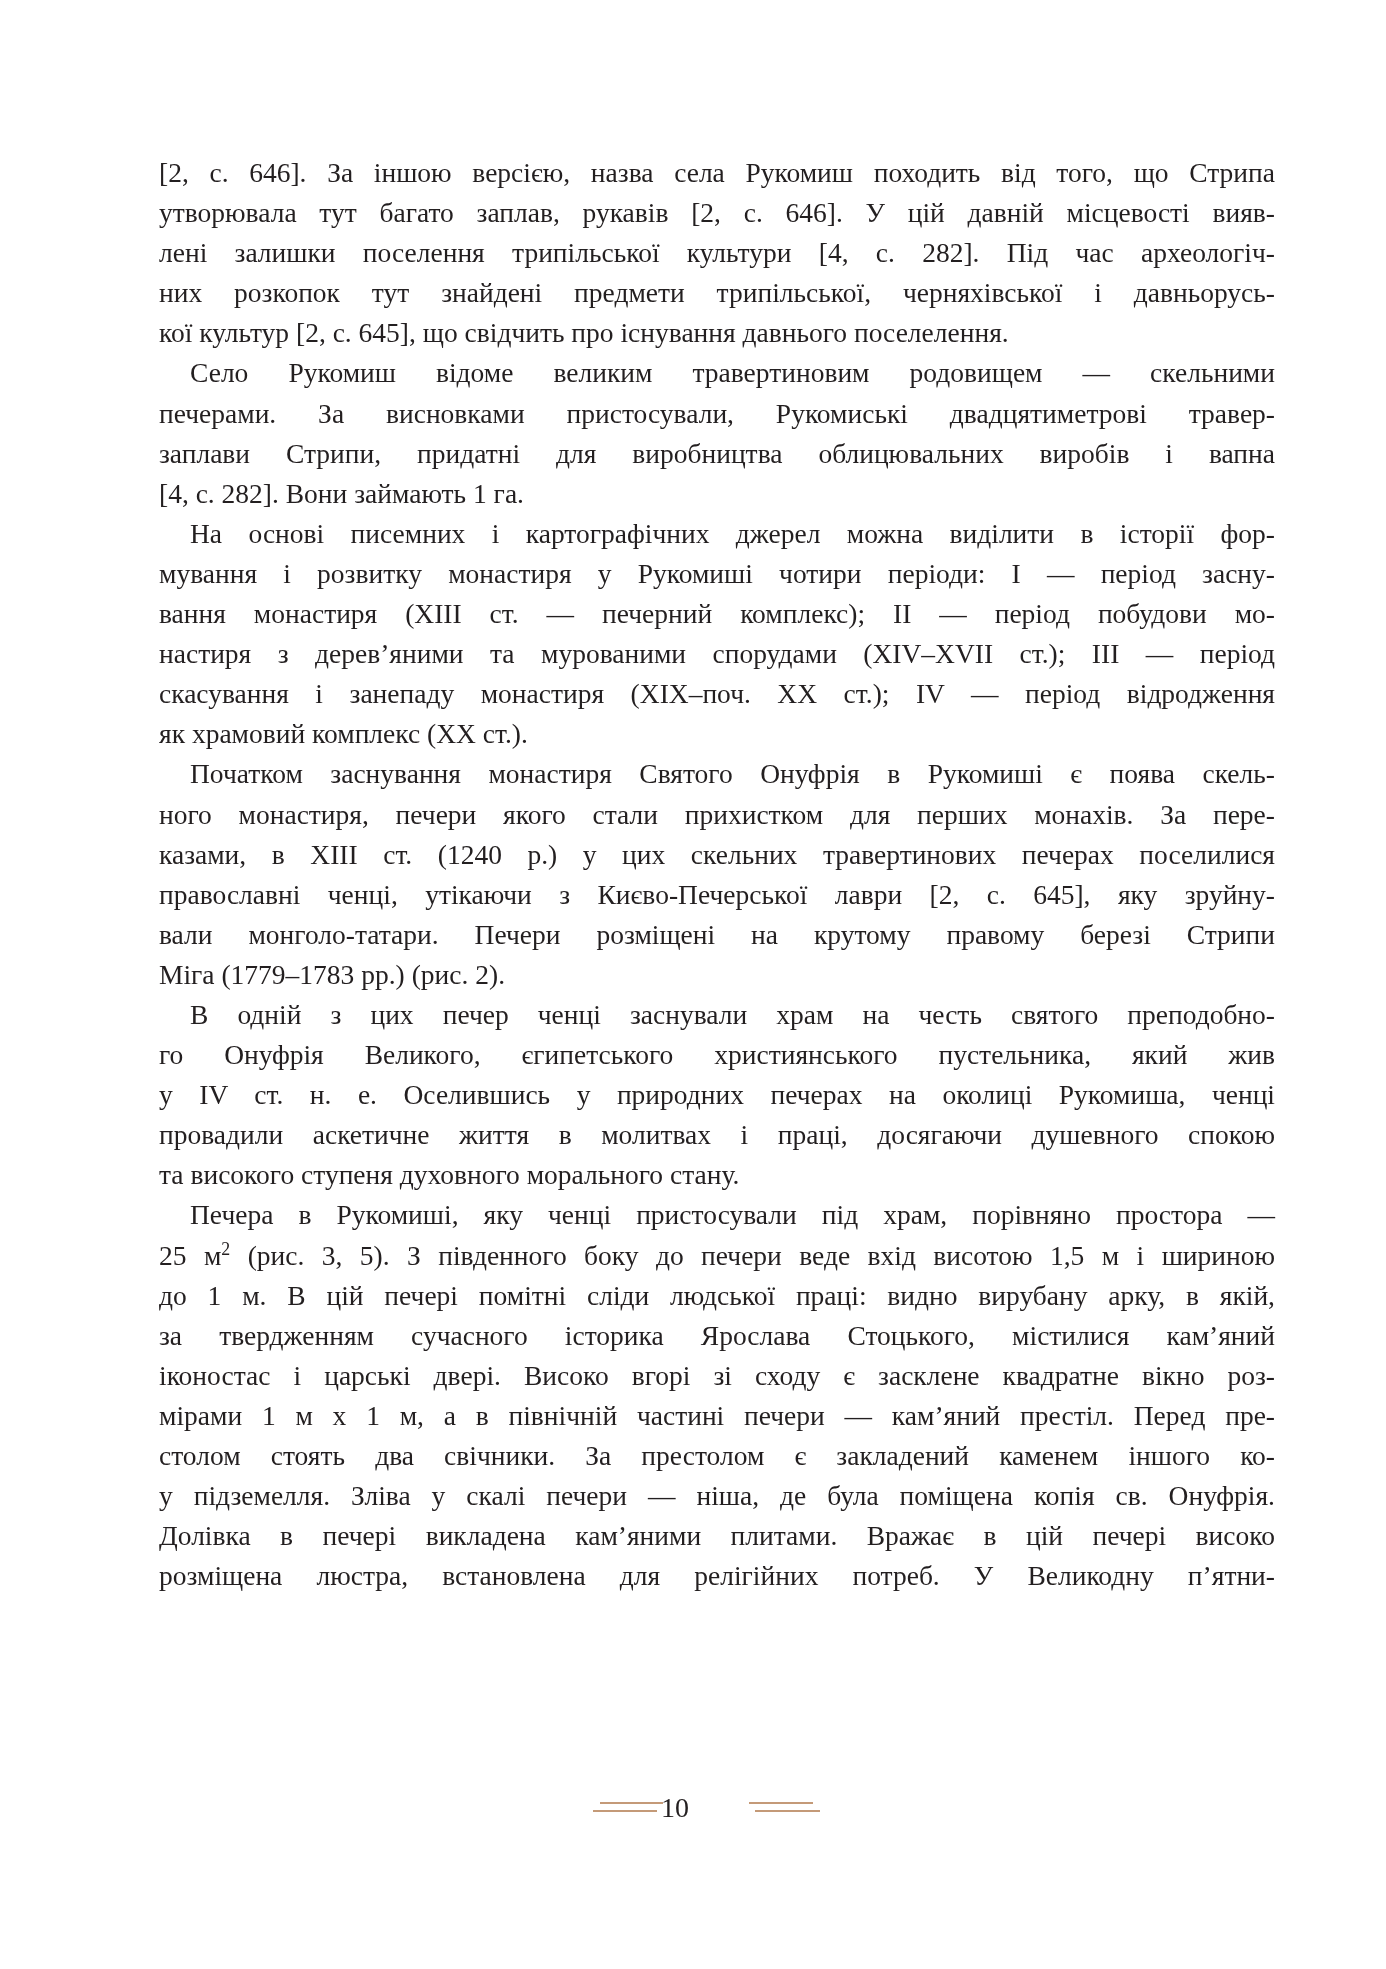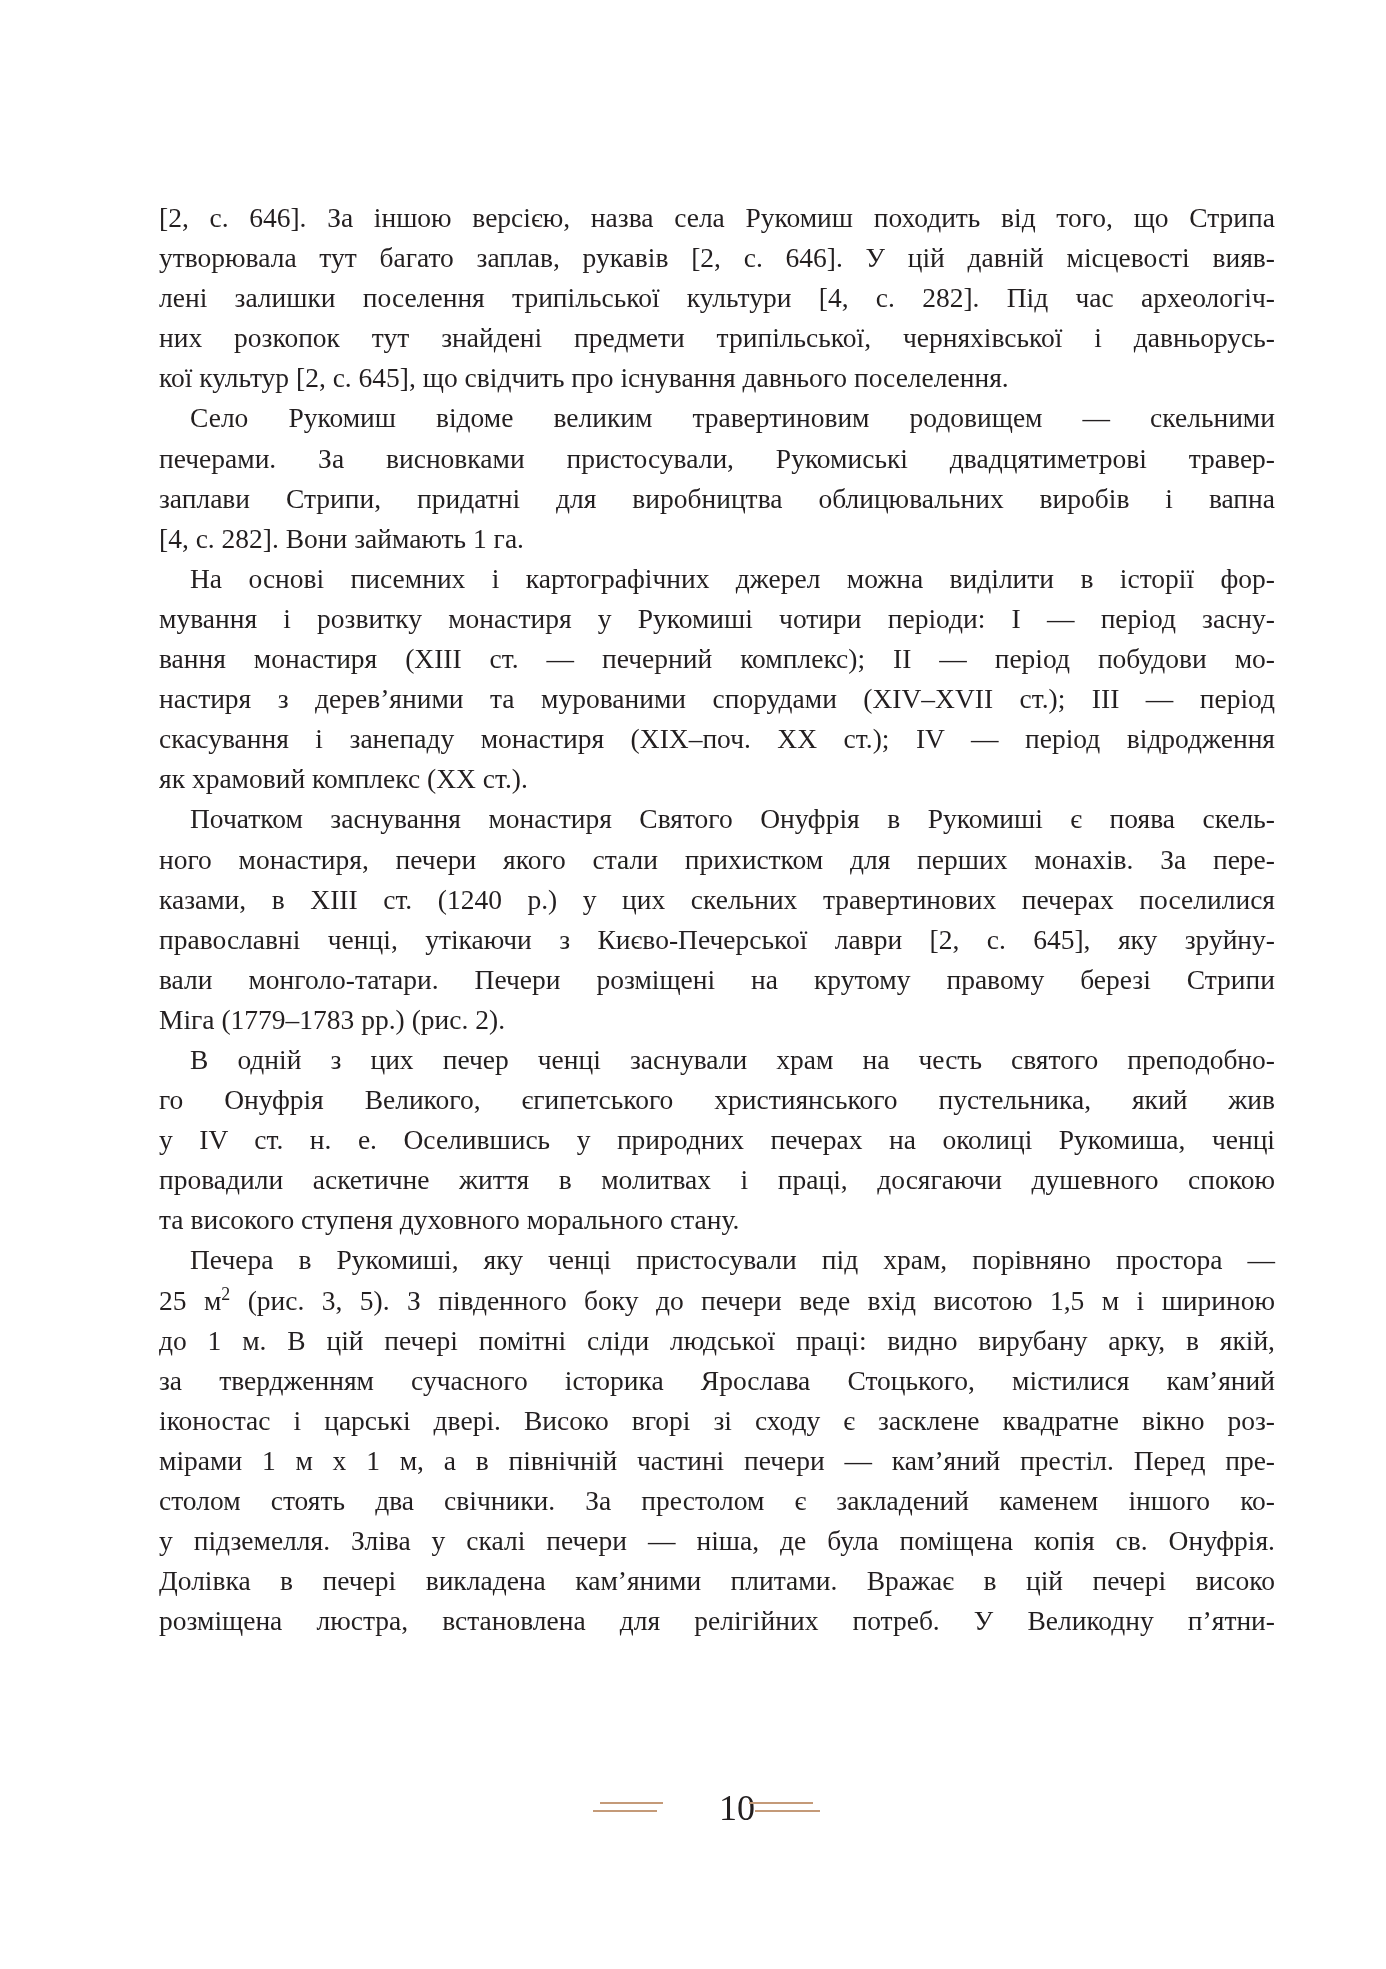--- a/index.html
+++ b/index.html
@@ -1,36 +1,36 @@
 <!DOCTYPE html>
 <html><head>
 <meta charset="utf-8">
 <style>
   html, body { margin: 0; padding: 0; background: #ffffff; }
   body { width: 1386px; height: 1969px; position: relative; overflow: hidden; }
   .page { position: absolute; left: 0; top: 0; width: 1386px; height: 1969px; background: #ffffff; }
   .text-block {
     position: absolute; left: 159px; top: 153px; width: 1116px;
-    font-family: "Liberation Serif", serif; font-size: 27.5px; color: #231f20; margin-top: 45px;
+    font-family: "Liberation Serif", serif; font-size: 27.5px; color: #231f20;
   }
   .line {
     display: block; height: 40.1px; line-height: 40.1px;
     text-align: justify; text-align-last: justify; white-space: nowrap;
     overflow: visible;
   }
   .line.last { text-align-last: left; }
   .line.indent { padding-left: 31px; }
   .lineinner { display: block; width: 100%; text-align: justify; text-align-last: justify; white-space: normal; }
   .line.last .lineinner { text-align-last: left; }
   .it { }
   sup { font-size: 0.65em; line-height: 0; vertical-align: 0.55em; }
   .footer { position: absolute; left: 0; top: 1788px; width: 1386px; height: 40px; }
   .page-number {
-    position: absolute; left: 708px; width: 58px; top: 0; text-align: center;
-    font-family: "Liberation Serif", serif; font-size: 36px; color: #231f20; line-height: 40px;
+    position: absolute; left: 646px; width: 58px; top: 0; text-align: center;
+    font-family: "Liberation Serif", serif; font-size: 28px; color: #231f20; line-height: 40px;
   }
   .rule { position: absolute; height: 2px; background: #c49a78; }
 </style>
 </head>
 <body>
 
 <div class="page">
   <div class="text-block">
 
     <div>

